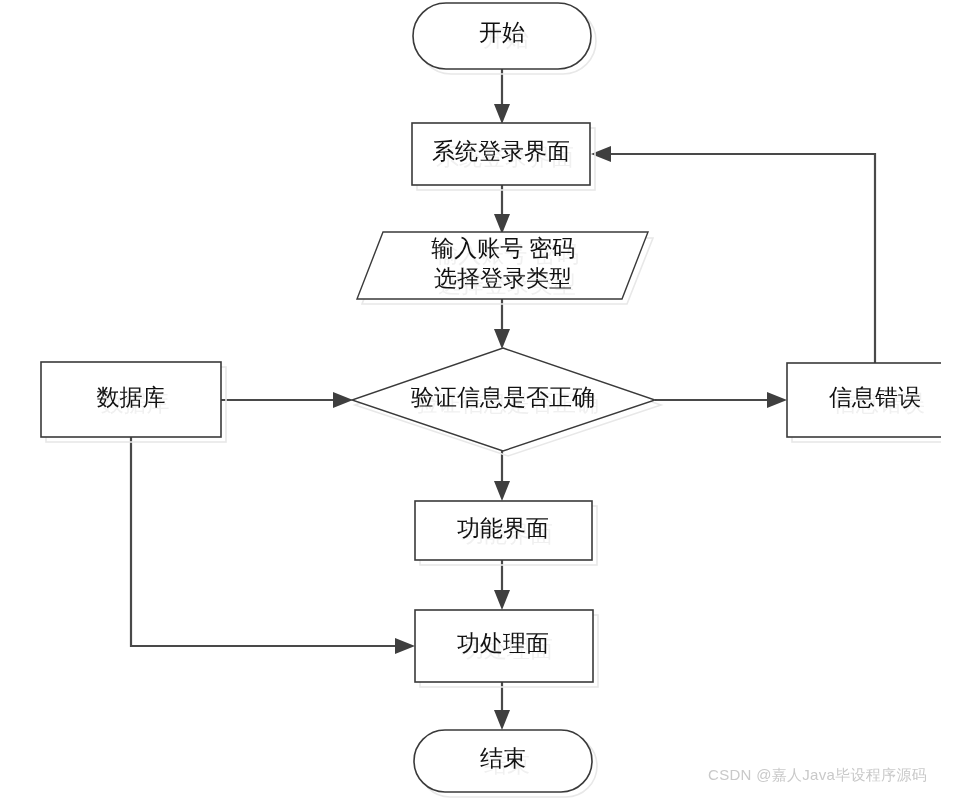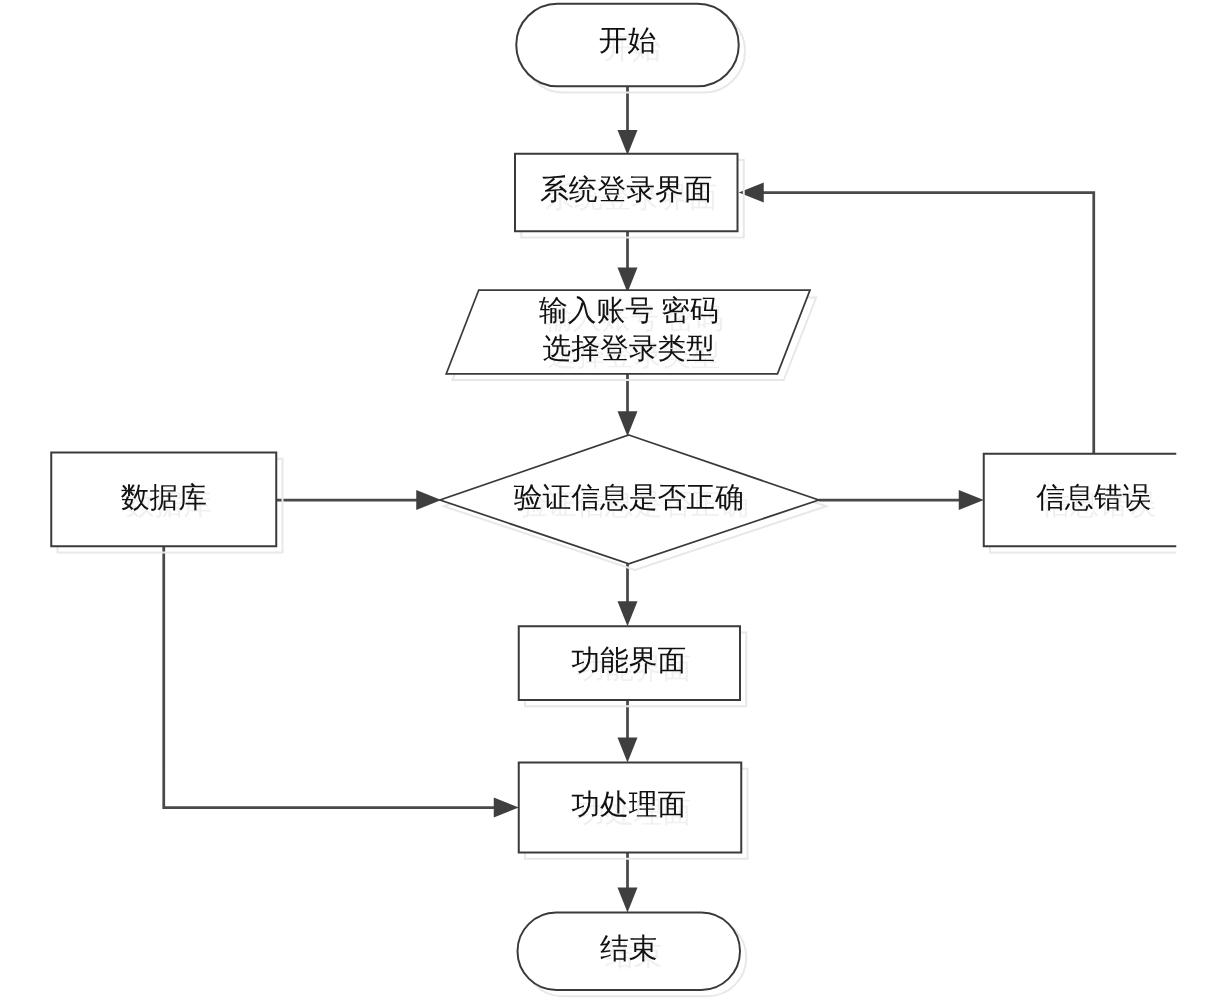--- a/index.html
+++ b/index.html
@@ -196,14 +196,15 @@
 
     <g>
       <rect class="node-shadow" x="419" y="735" width="178" height="62" rx="31" ry="31"></rect>
       <rect class="node-shape" x="414" y="730" width="178" height="62" rx="31" ry="31"></rect>
       <text class="ghost-label" x="507" y="767">结束</text>
       <text class="node-label" x="503" y="761">结束</text>
     </g>
 
   </svg>
 
+  <div class="watermark">CSDN @嘉人Java毕设程序源码</div>
 
 </div>
 
 </body></html>

